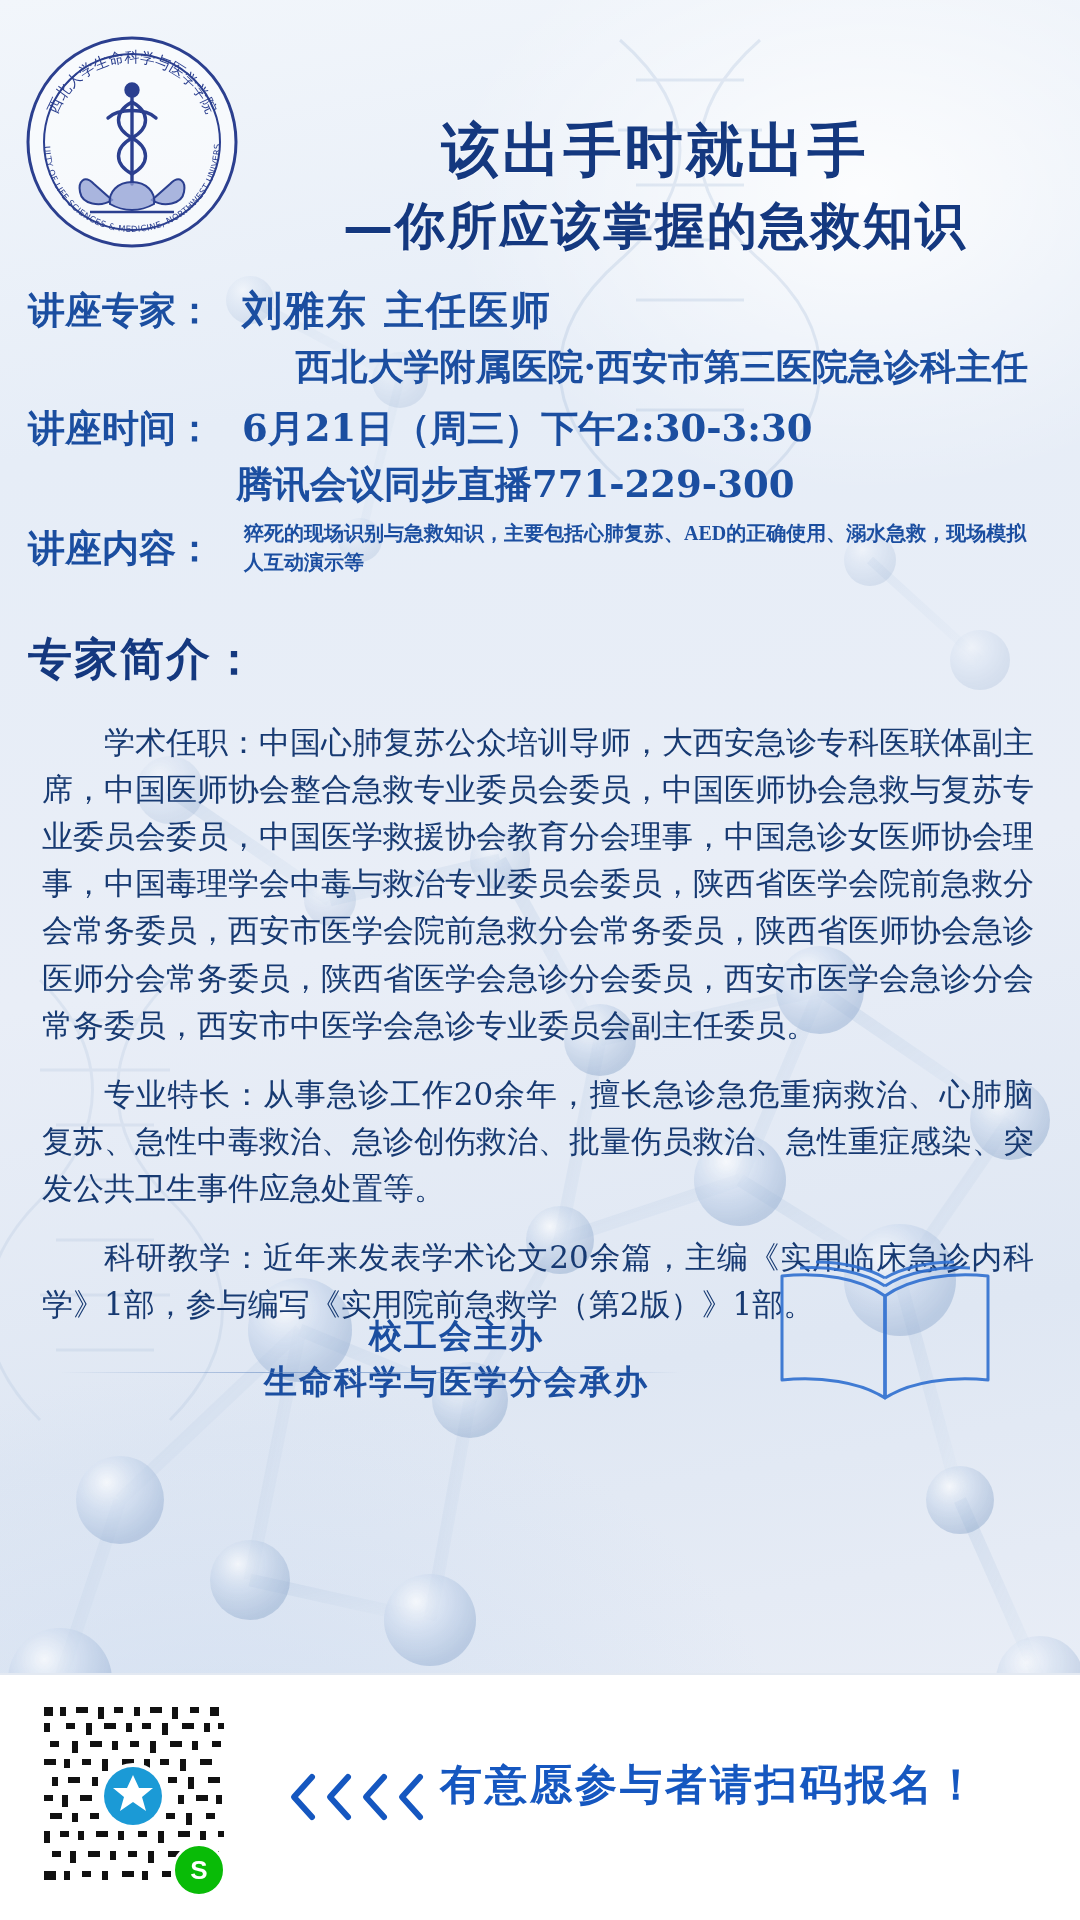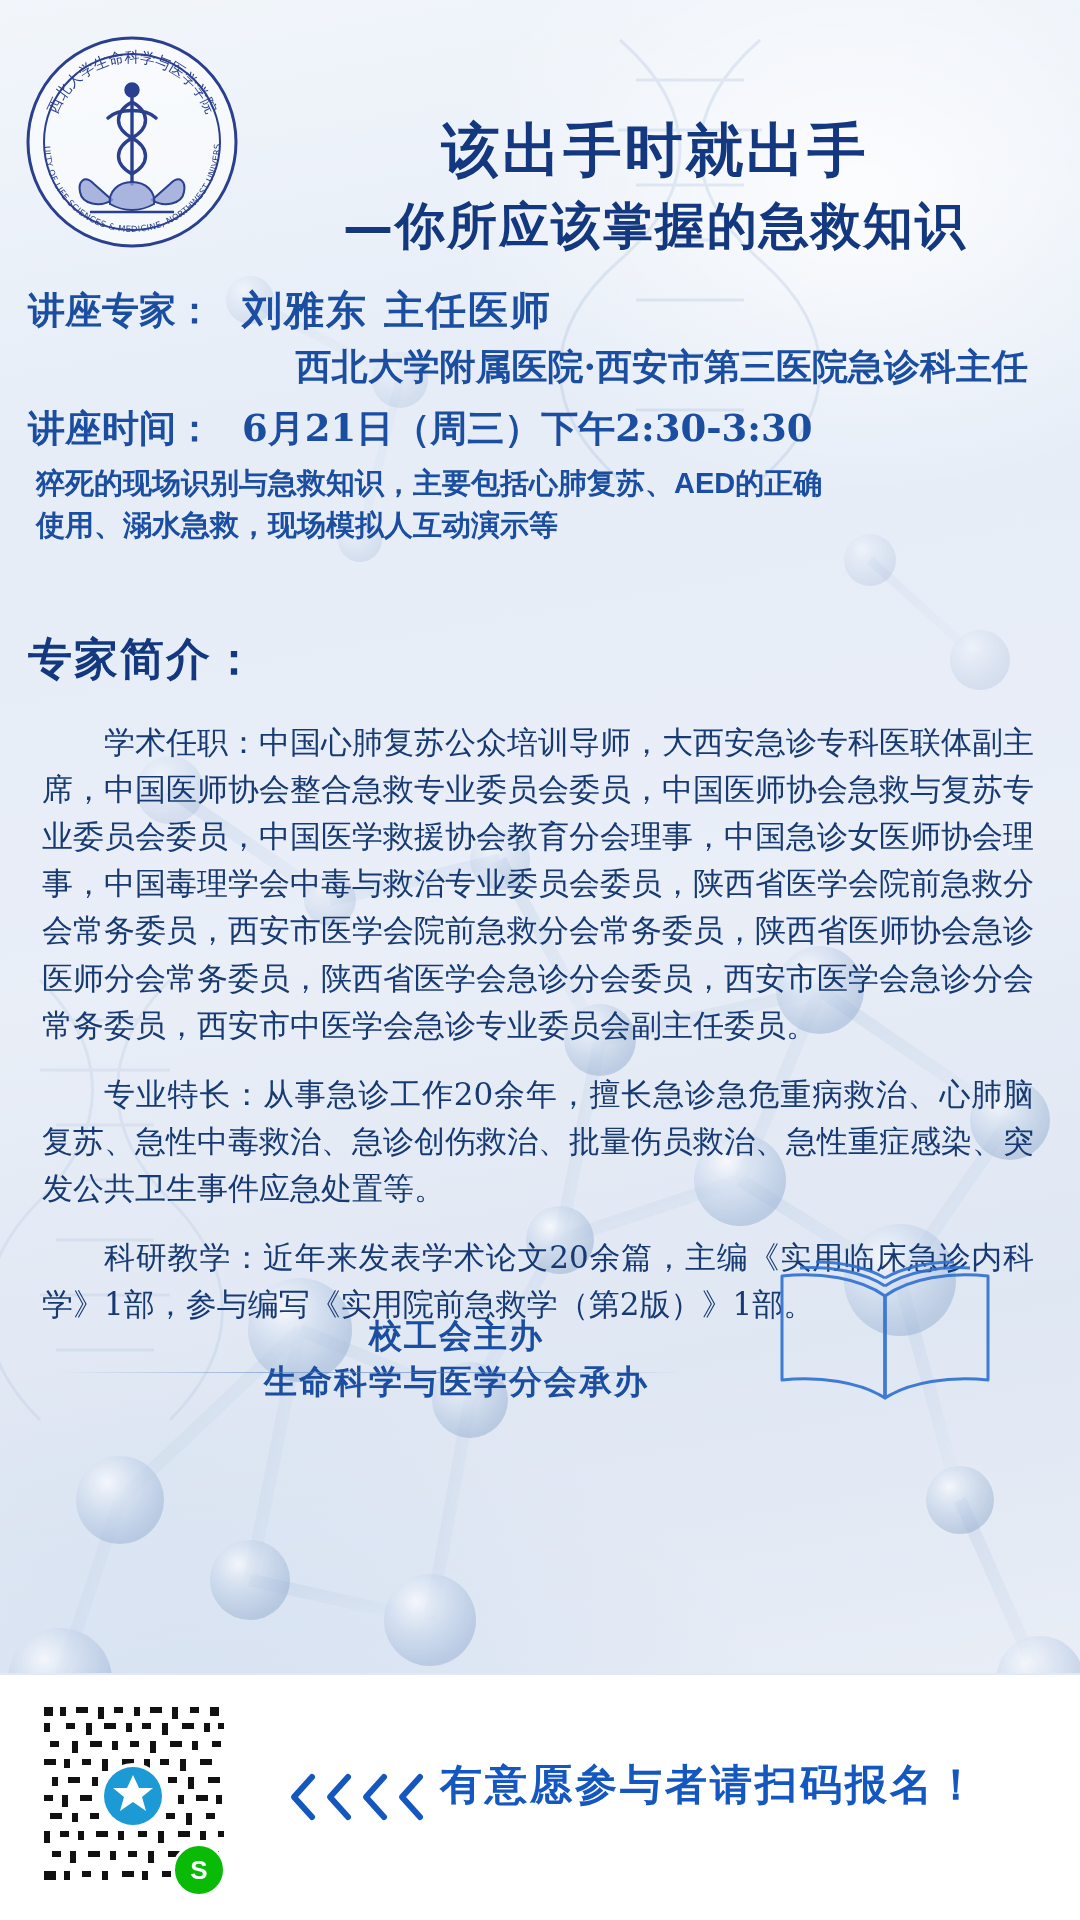--- a/index.html
+++ b/index.html
@@ -120,26 +120,26 @@
   }
   .place-second {
     font-size: 37px;
     font-weight: 700;
     color: #1b4ea0;
     padding-left: 208px;
     font-family: "DejaVu Serif", "Liberation Serif", serif;
     line-height: 1.42;
   }
   .content-text {
-    font-size: 29px;
+    font-size: 20px;
     font-weight: 600;
     color: #1b4ea0;
     line-height: 1.45;
     padding-left: 8px;
-    font-family: Liberation Sans, sans-serif;
+    font-family: Liberation Serif, serif;
     max-width: 800px;
   }
 
   
   .bio {
     position: absolute;
     top: 630px;
     left: 28px;
     width: 1024px;
     color: #173a72;
@@ -385,22 +385,24 @@
       <span class="info-label">讲座专家：</span>
       <span class="info-value expert-name">刘雅东  主任医师</span>
     </div>
     <div class="expert-affil">西北大学附属医院·西安市第三医院急诊科主任</div>
 
     <div class="info-row">
       <span class="info-label">讲座时间：</span>
       <span class="info-value">6月21日（周三）下午2:30-3:30</span>
     </div>
 
+    <div class="place-second">腾讯会议同步直播771-229-300</div>
 
     <div class="info-row" style="margin-top:8px;">
+      <span class="info-label">讲座内容：</span>
       <span class="content-text">猝死的现场识别与急救知识，主要包括心肺复苏、AED的正确使用、溺水急救，现场模拟人互动演示等</span>
     </div>
   </div>
 
   <div class="bio">
     <div class="bio-title">专家简介：</div>
     <p class="bio-para">学术任职：中国心肺复苏公众培训导师，大西安急诊专科医联体副主席，中国医师协会整合急救专业委员会委员，中国医师协会急救与复苏专业委员会委员，中国医学救援协会教育分会理事，中国急诊女医师协会理事，中国毒理学会中毒与救治专业委员会委员，陕西省医学会院前急救分会常务委员，西安市医学会院前急救分会常务委员，陕西省医师协会急诊医师分会常务委员，陕西省医学会急诊分会委员，西安市医学会急诊分会常务委员，西安市中医学会急诊专业委员会副主任委员。</p>
     <p class="bio-para">专业特长：从事急诊工作20余年，擅长急诊急危重病救治、心肺脑复苏、急性中毒救治、急诊创伤救治、批量伤员救治、急性重症感染、突发公共卫生事件应急处置等。</p>
     <p class="bio-para">科研教学：近年来发表学术论文20余篇，主编《实用临床急诊内科学》1部，参与编写《实用院前急救学（第2版）》1部。</p>
   </div>

